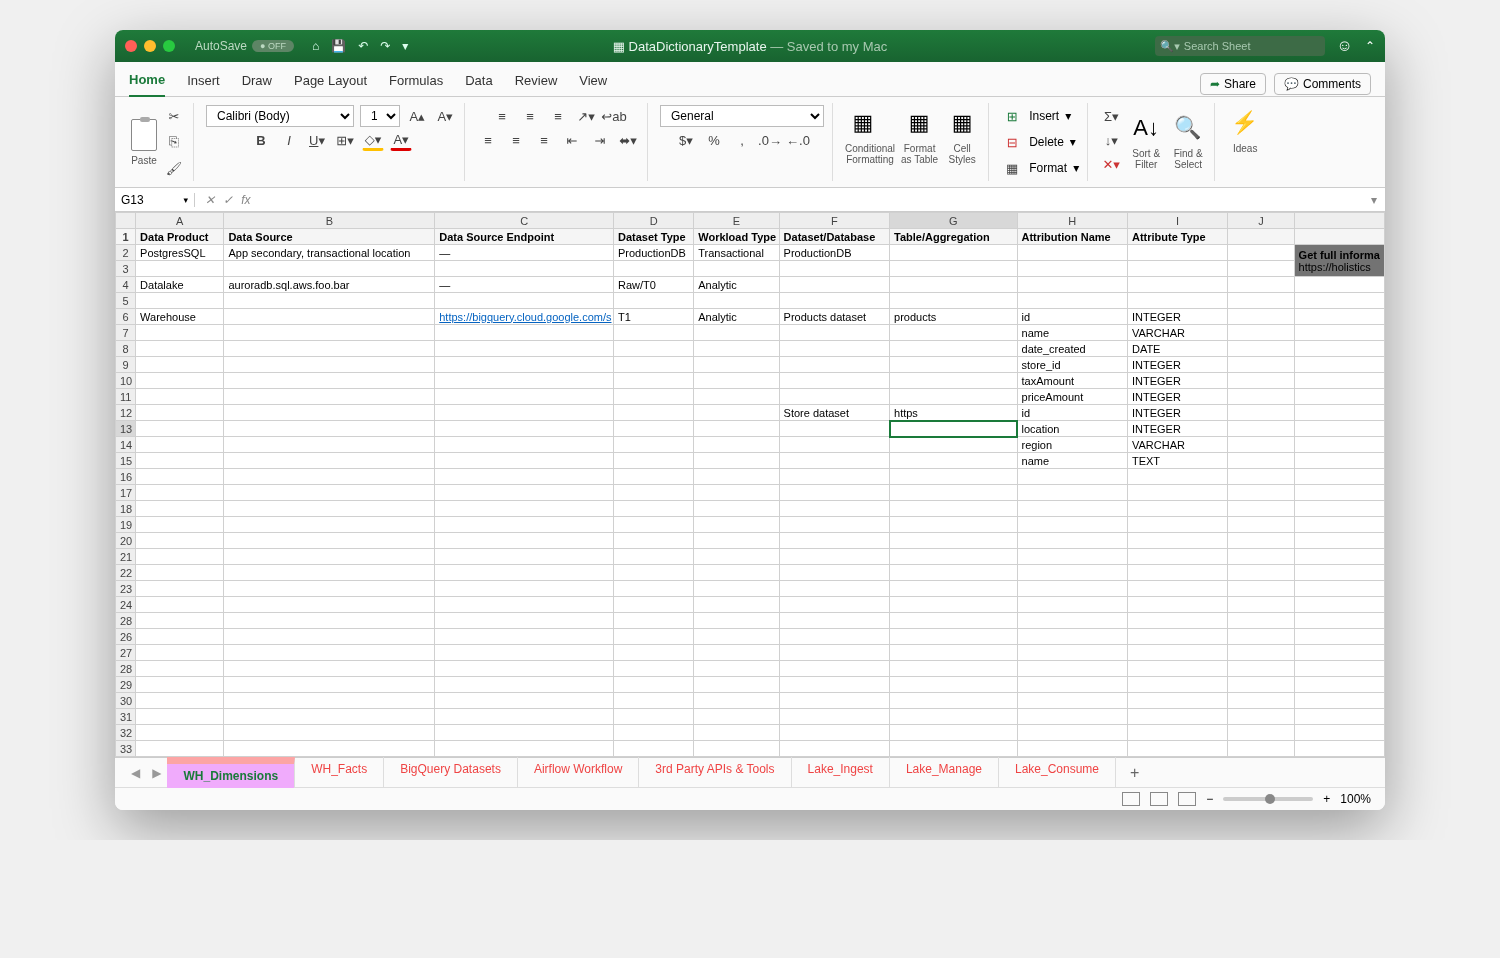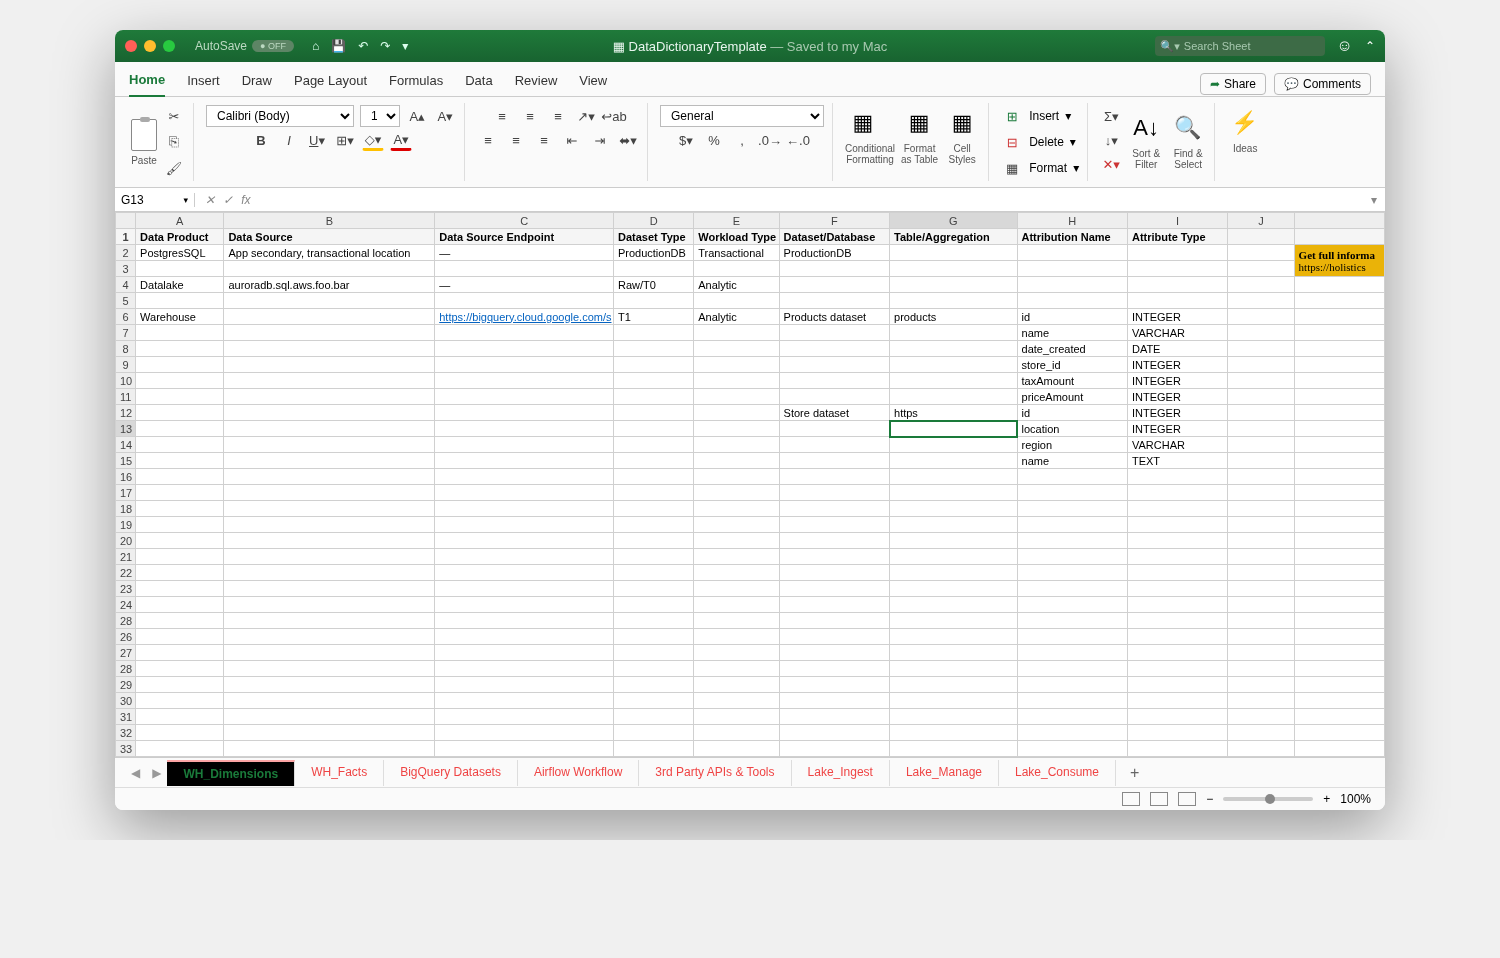--- a/index.html
+++ b/index.html
@@ -42,25 +42,25 @@
 th,td{border:1px solid #d0d0d0;font-size:11px;text-align:left;padding:1px 4px;height:16px;white-space:nowrap;overflow:hidden;}
 th{background:#eee;color:#444;font-weight:normal;text-align:center;}
 th.rowh{width:20px;text-align:center;background:#eee;}
 td.rowh{background:#eee;text-align:center;color:#444;width:20px;}
 .col-A{width:88px;} .col-B{width:210px;} .col-C{width:178px;} .col-D{width:80px;} .col-E{width:85px;} .col-F{width:110px;} .col-G{width:127px;} .col-H{width:110px;} .col-I{width:100px;} .col-J{width:66px;} .col-K{width:90px;}
 .header-row td{background:#f5f5f5;font-weight:600;}
 .sel{outline:2px solid #1a7a3a;outline-offset:-1px;}
 th.sel-col{background:#d8d8d8;}
 td.rowh.sel-row{background:#d8d8d8;}
 .link{color:#0563c1;text-decoration:underline;}
-.yellow-note{background:#eab308;font-family:Liberation Serif, serif;}
+.yellow-note{background:#737373;}
 .sheet-tabs{display:flex;align-items:center;border-top:1px solid #ccc;height:30px;background:#fafafa;padding:0 10px;font-size:12px;}
 .nav-arr{color:#999;padding:0 6px;cursor:pointer;}
 .stab{padding:5px 16px;border-right:1px solid #ddd;cursor:pointer;color:#ef4444;}
-.stab.active{background:#000000;color:#1a7a3a;font-weight:600;border-top:2px solid #fca5a5;}
+.stab.active{background:#f0abfc;color:#1a7a3a;font-weight:600;border-top:7px solid #fca5a5;}
 .add-sheet{padding:0 14px;font-size:16px;color:#666;cursor:pointer;}
 .status{display:flex;align-items:center;justify-content:flex-end;gap:10px;padding:4px 14px;font-size:12px;border-top:1px solid #ddd;background:#fafafa;}
 .view-ic{width:18px;height:14px;border:1px solid #888;cursor:pointer;}
 .zslider{width:90px;height:4px;background:#ccc;border-radius:2px;position:relative;}
 .zslider:after{content:"";position:absolute;width:10px;height:10px;background:#888;border-radius:50%;top:-3px;left:42px;}
 .bigicon{width:36px;height:36px;display:flex;align-items:center;justify-content:center;font-size:22px;}
 </style>
 </head>
 <body>
 

